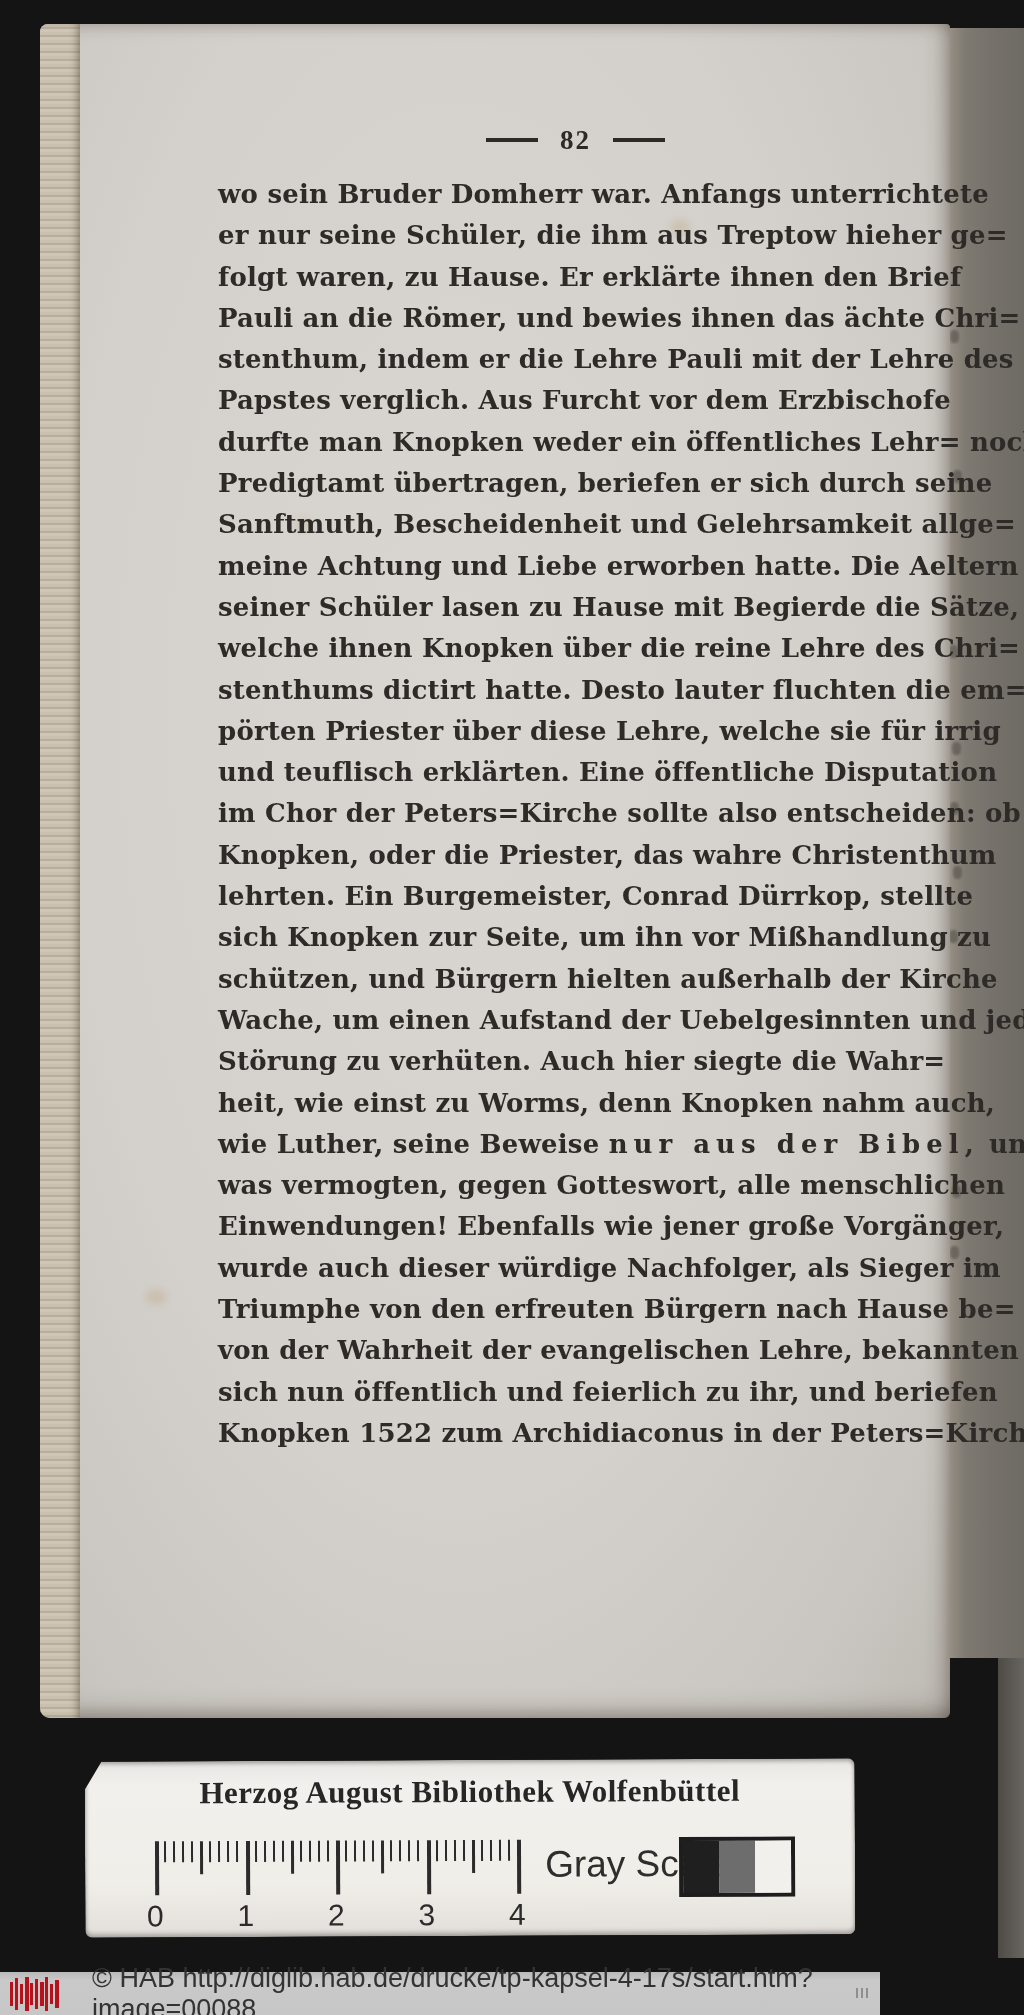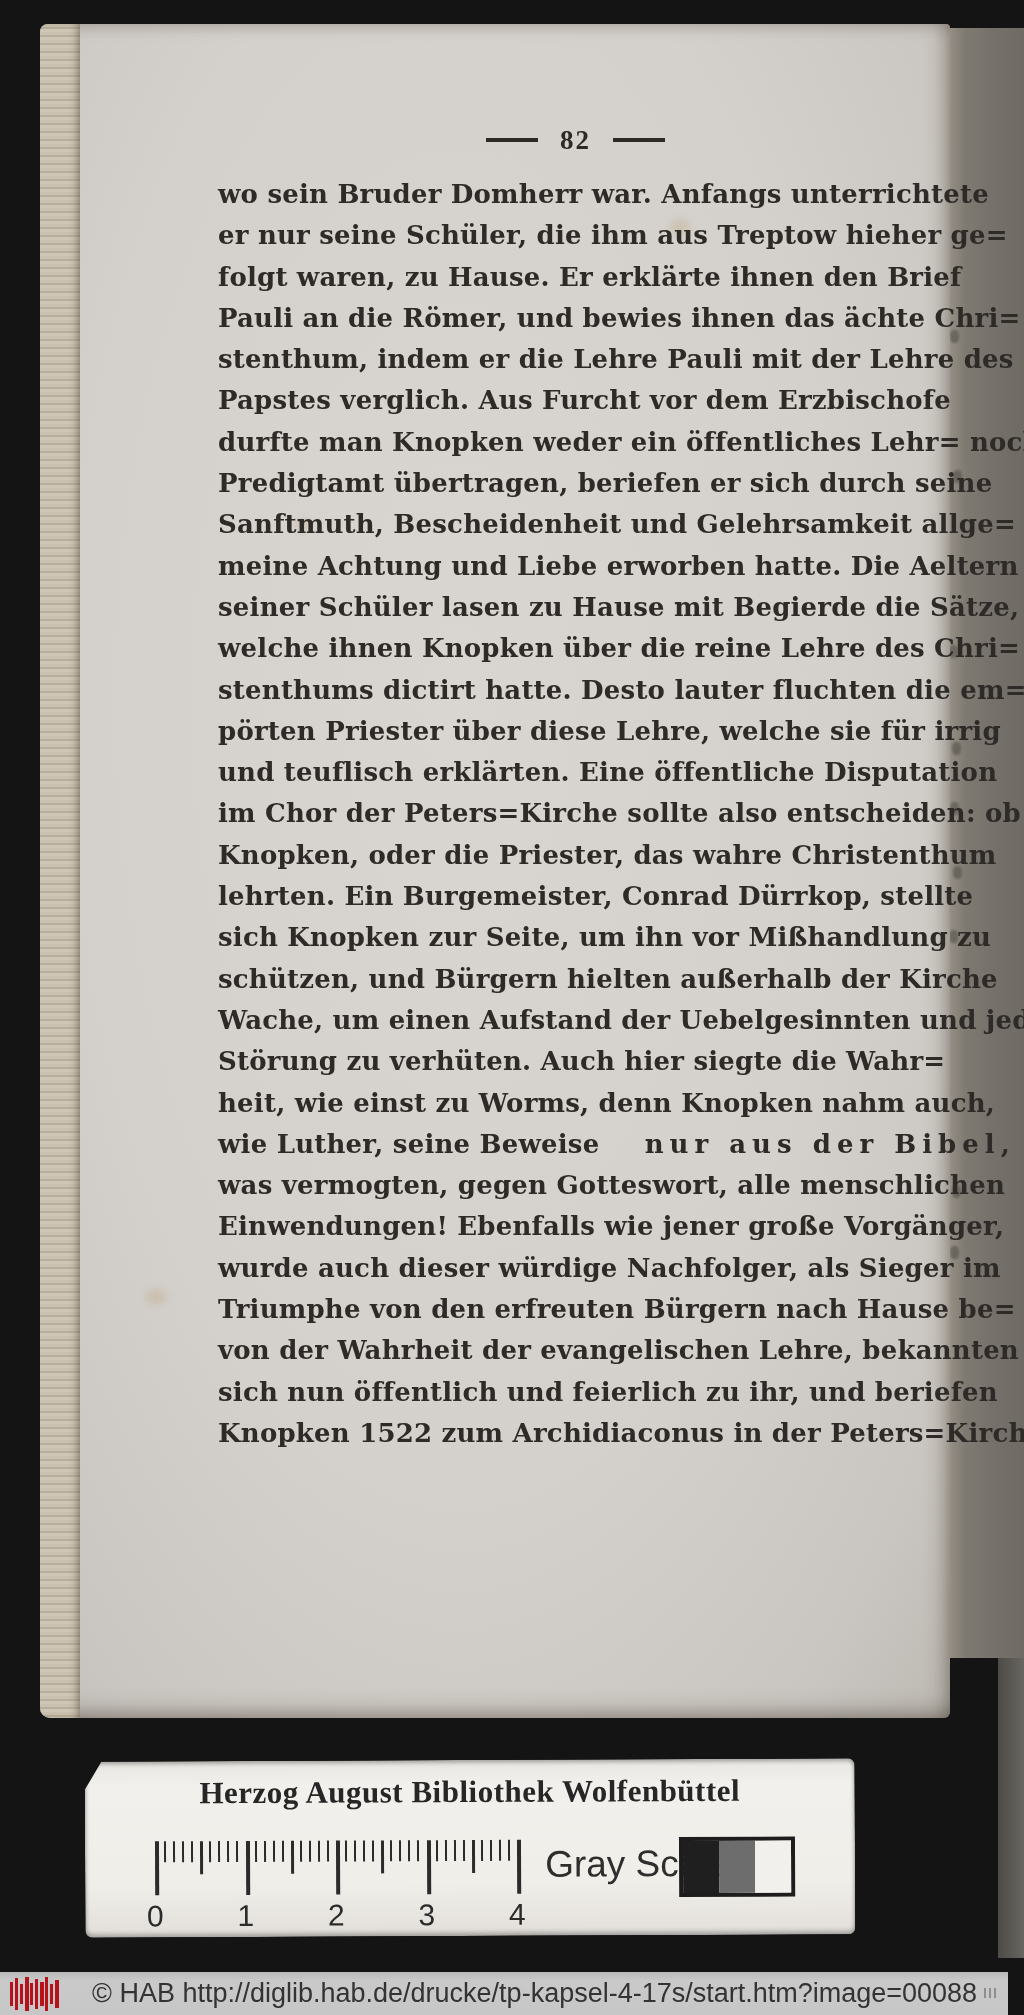--- a/index.html
+++ b/index.html
@@ -25,21 +25,21 @@
 
   .pagenum-row{position:absolute;left:178px;top:96px;width:715px;height:40px;
     display:flex;align-items:center;justify-content:center;gap:22px;color:#2c2927;font-family:Liberation Serif, serif;}
   .pagenum-row .dash{display:inline-block;width:52px;height:4px;background:#2c2927;}
   .pagenum{font-size:27px;font-weight:bold;letter-spacing:2px;}
 
   .text-block{position:absolute;left:178px;top:150px;width:716px;color:#2e2a27;}
   .tline{font-size:26px;line-height:41.3px;font-weight:600;white-space:nowrap;
     text-align:justify;text-align-last:justify;letter-spacing:.2px;}
   .tline span{display:inline;}
-  .sperr{letter-spacing:6px;margin-left:36px;}
+  .sperr{letter-spacing:6px;}
 
   
   .scale-card{position:absolute;left:85px;top:1760px;width:770px;height:176px;
     background:linear-gradient(180deg,#e8e6e2 0,#f2f0ec 14%,#f0eee9 70%,#e2dfda 100%);
     border-radius:7px;transform:rotate(-.25deg);
     clip-path:polygon(0 16%,2.2% 0,100% 0,100% 100%,0 100%);
     box-shadow:inset 0 3px 4px rgba(0,0,0,.25), inset 0 -3px 5px rgba(0,0,0,.3);}
   .card-title{position:absolute;left:0;top:14px;width:100%;text-align:center;
     font-family:"Liberation Serif",serif;font-weight:bold;font-size:31px;color:#262626;letter-spacing:.5px;}
   .ruler{position:absolute;left:70px;top:80px;width:372px;height:60px;}
@@ -49,21 +49,21 @@
   .tick.cm{height:54px;width:4px;}
   .ruler-num{position:absolute;top:58px;width:30px;margin-left:-15px;text-align:center;
     font-family:"Liberation Sans",sans-serif;font-size:30px;color:#2b2b2b;}
   .grayscale-label{position:absolute;left:460px;top:84px;
     font-family:"Liberation Sans",sans-serif;font-size:37px;color:#2e2e2e;}
   .patchbox{position:absolute;left:594px;top:78px;width:108px;height:52px;
     border:4px solid #1d1d1d;display:flex;}
   .patch{flex:1 1 0;height:100%;}
 
   
-  .footer-bar{position:absolute;left:0;top:1972px;width:1008px;height:43px;
+  .footer-bar{position:absolute;left:0;top:1972px;width:880px;height:43px;
     background:linear-gradient(180deg,#b9b9b9 0,#c9c9c9 20%,#c7c7c7 100%);
     display:flex;align-items:center;}
   .hab-logo{margin-left:8px;flex:0 0 auto;}
   .copyright{margin-left:28px;font-family:"Liberation Sans",sans-serif;font-size:27px;color:#333;}
   .edge-marks{position:absolute;right:10px;top:16px;width:14px;height:10px;opacity:.5;
     background:repeating-linear-gradient(90deg,#555 0 2px,transparent 2px 5px);}
 </style>
 </head>
 <body>
 

